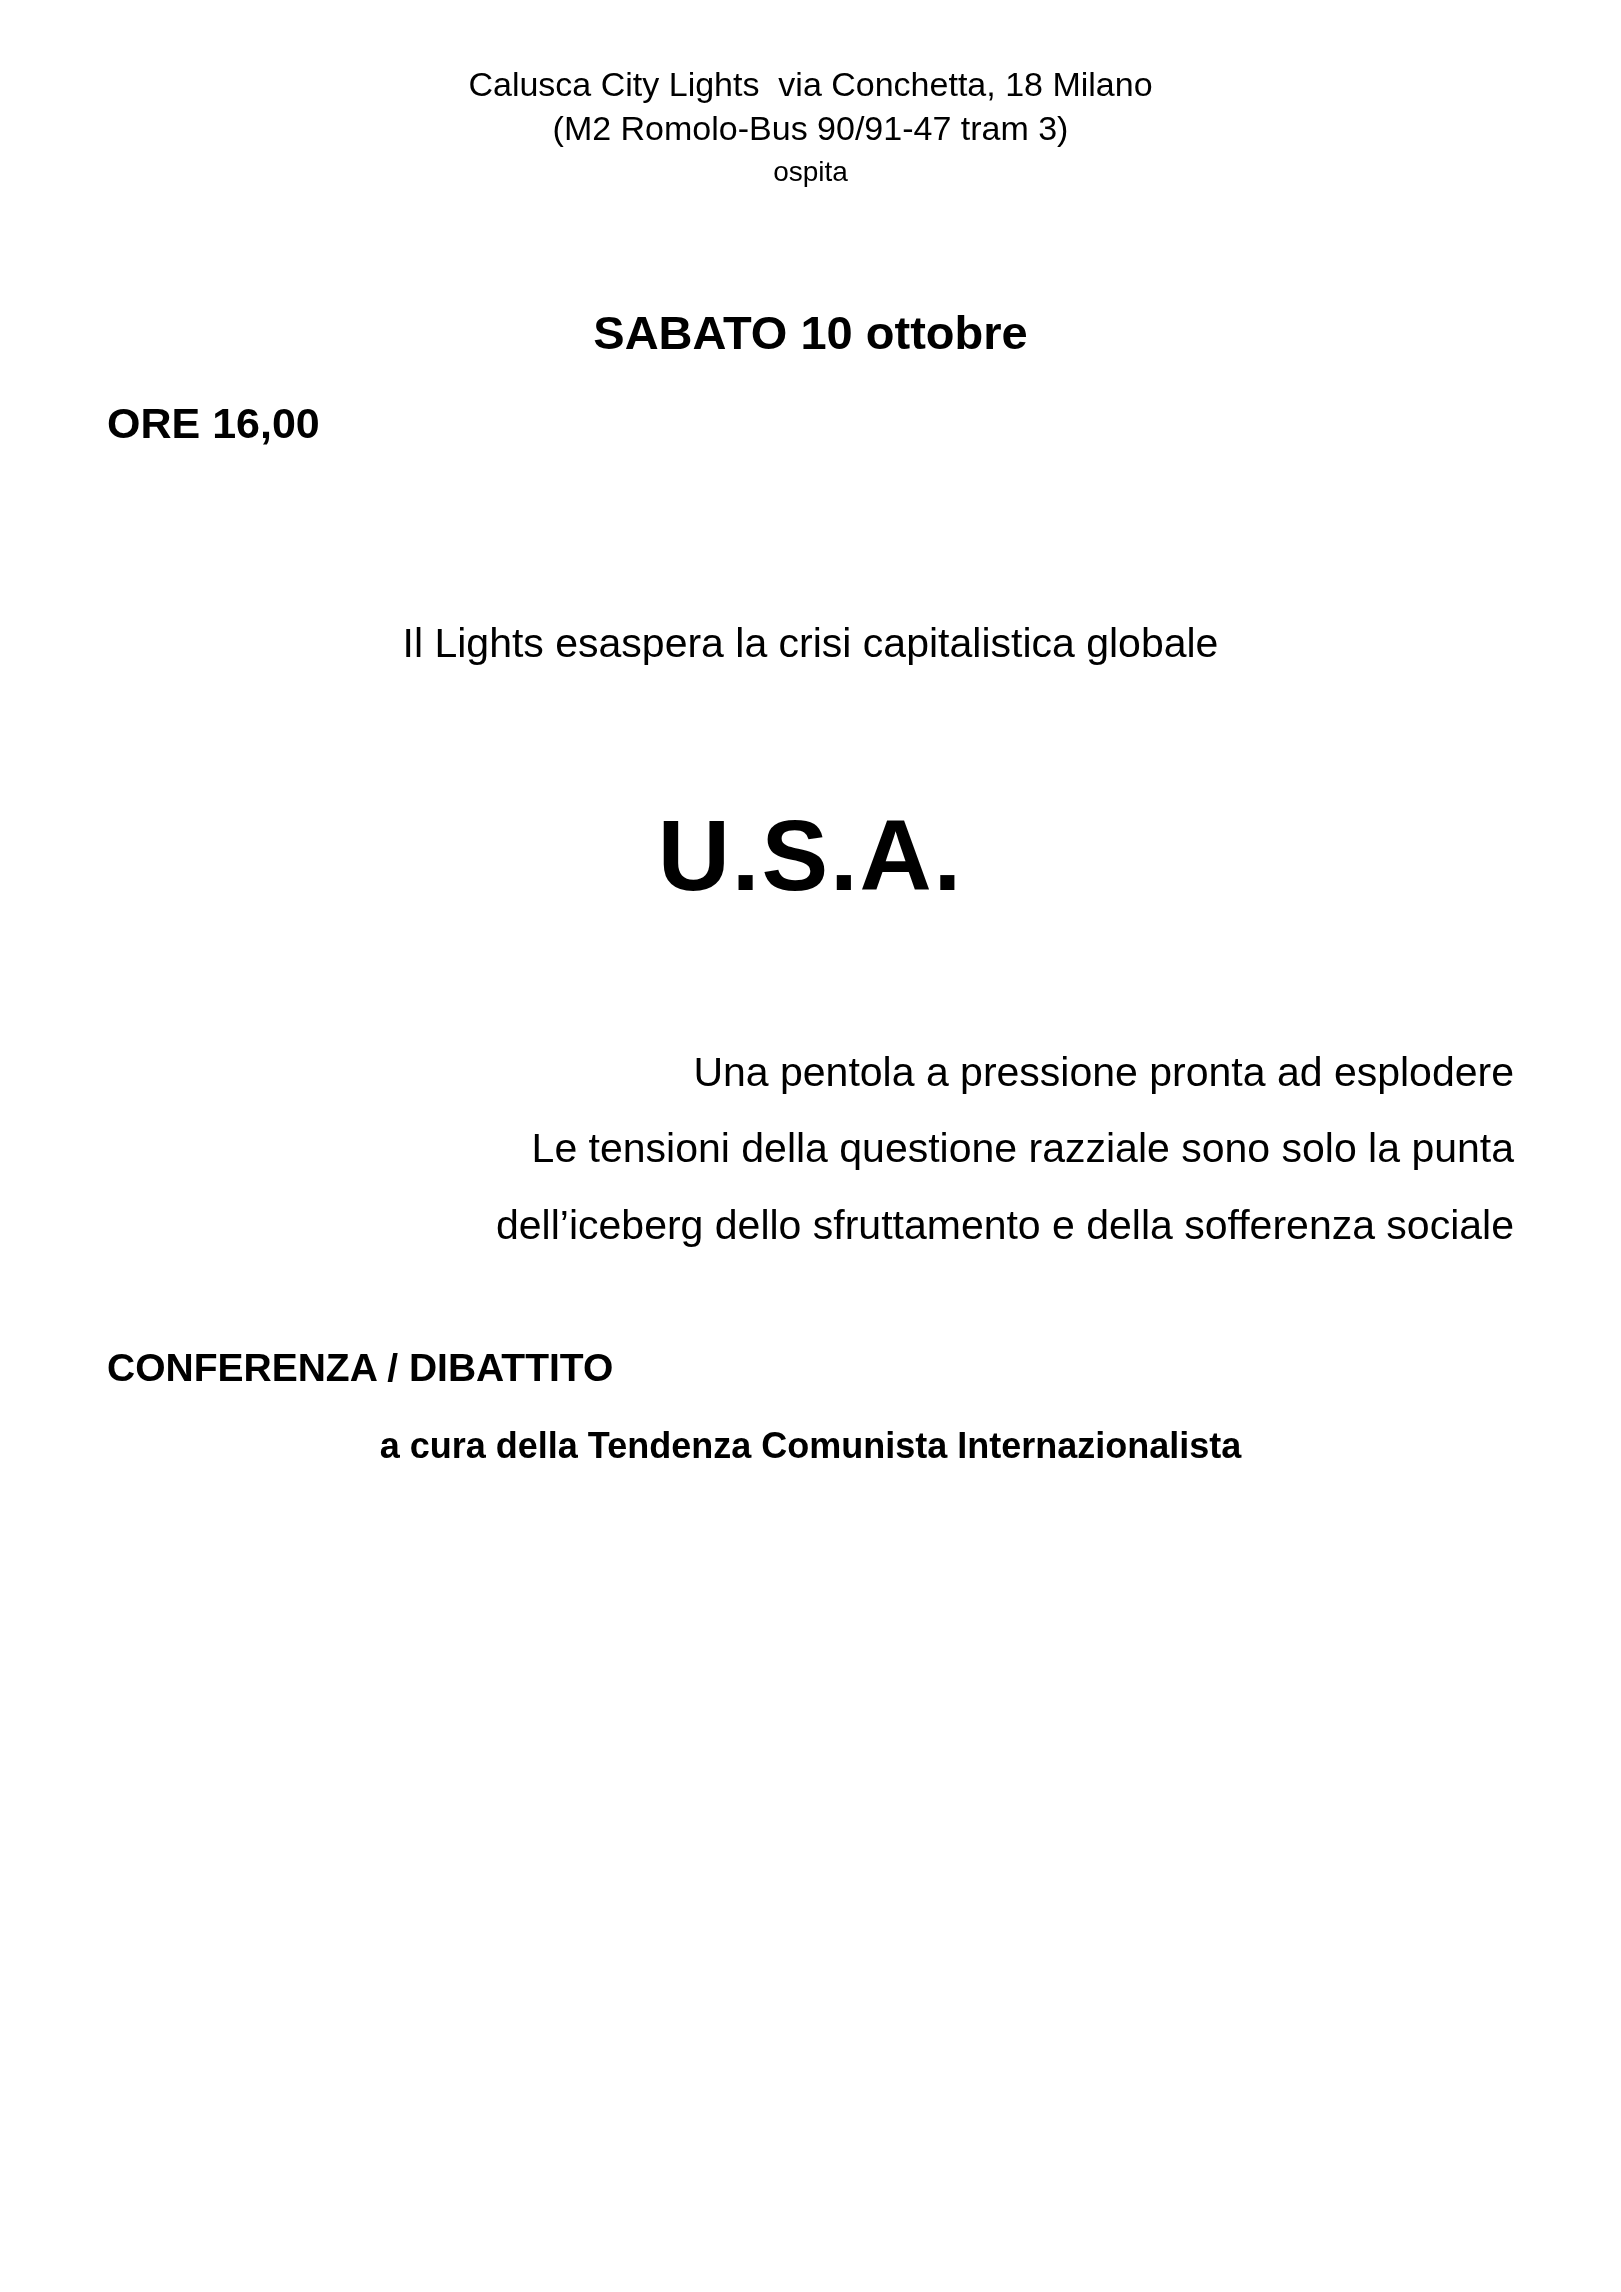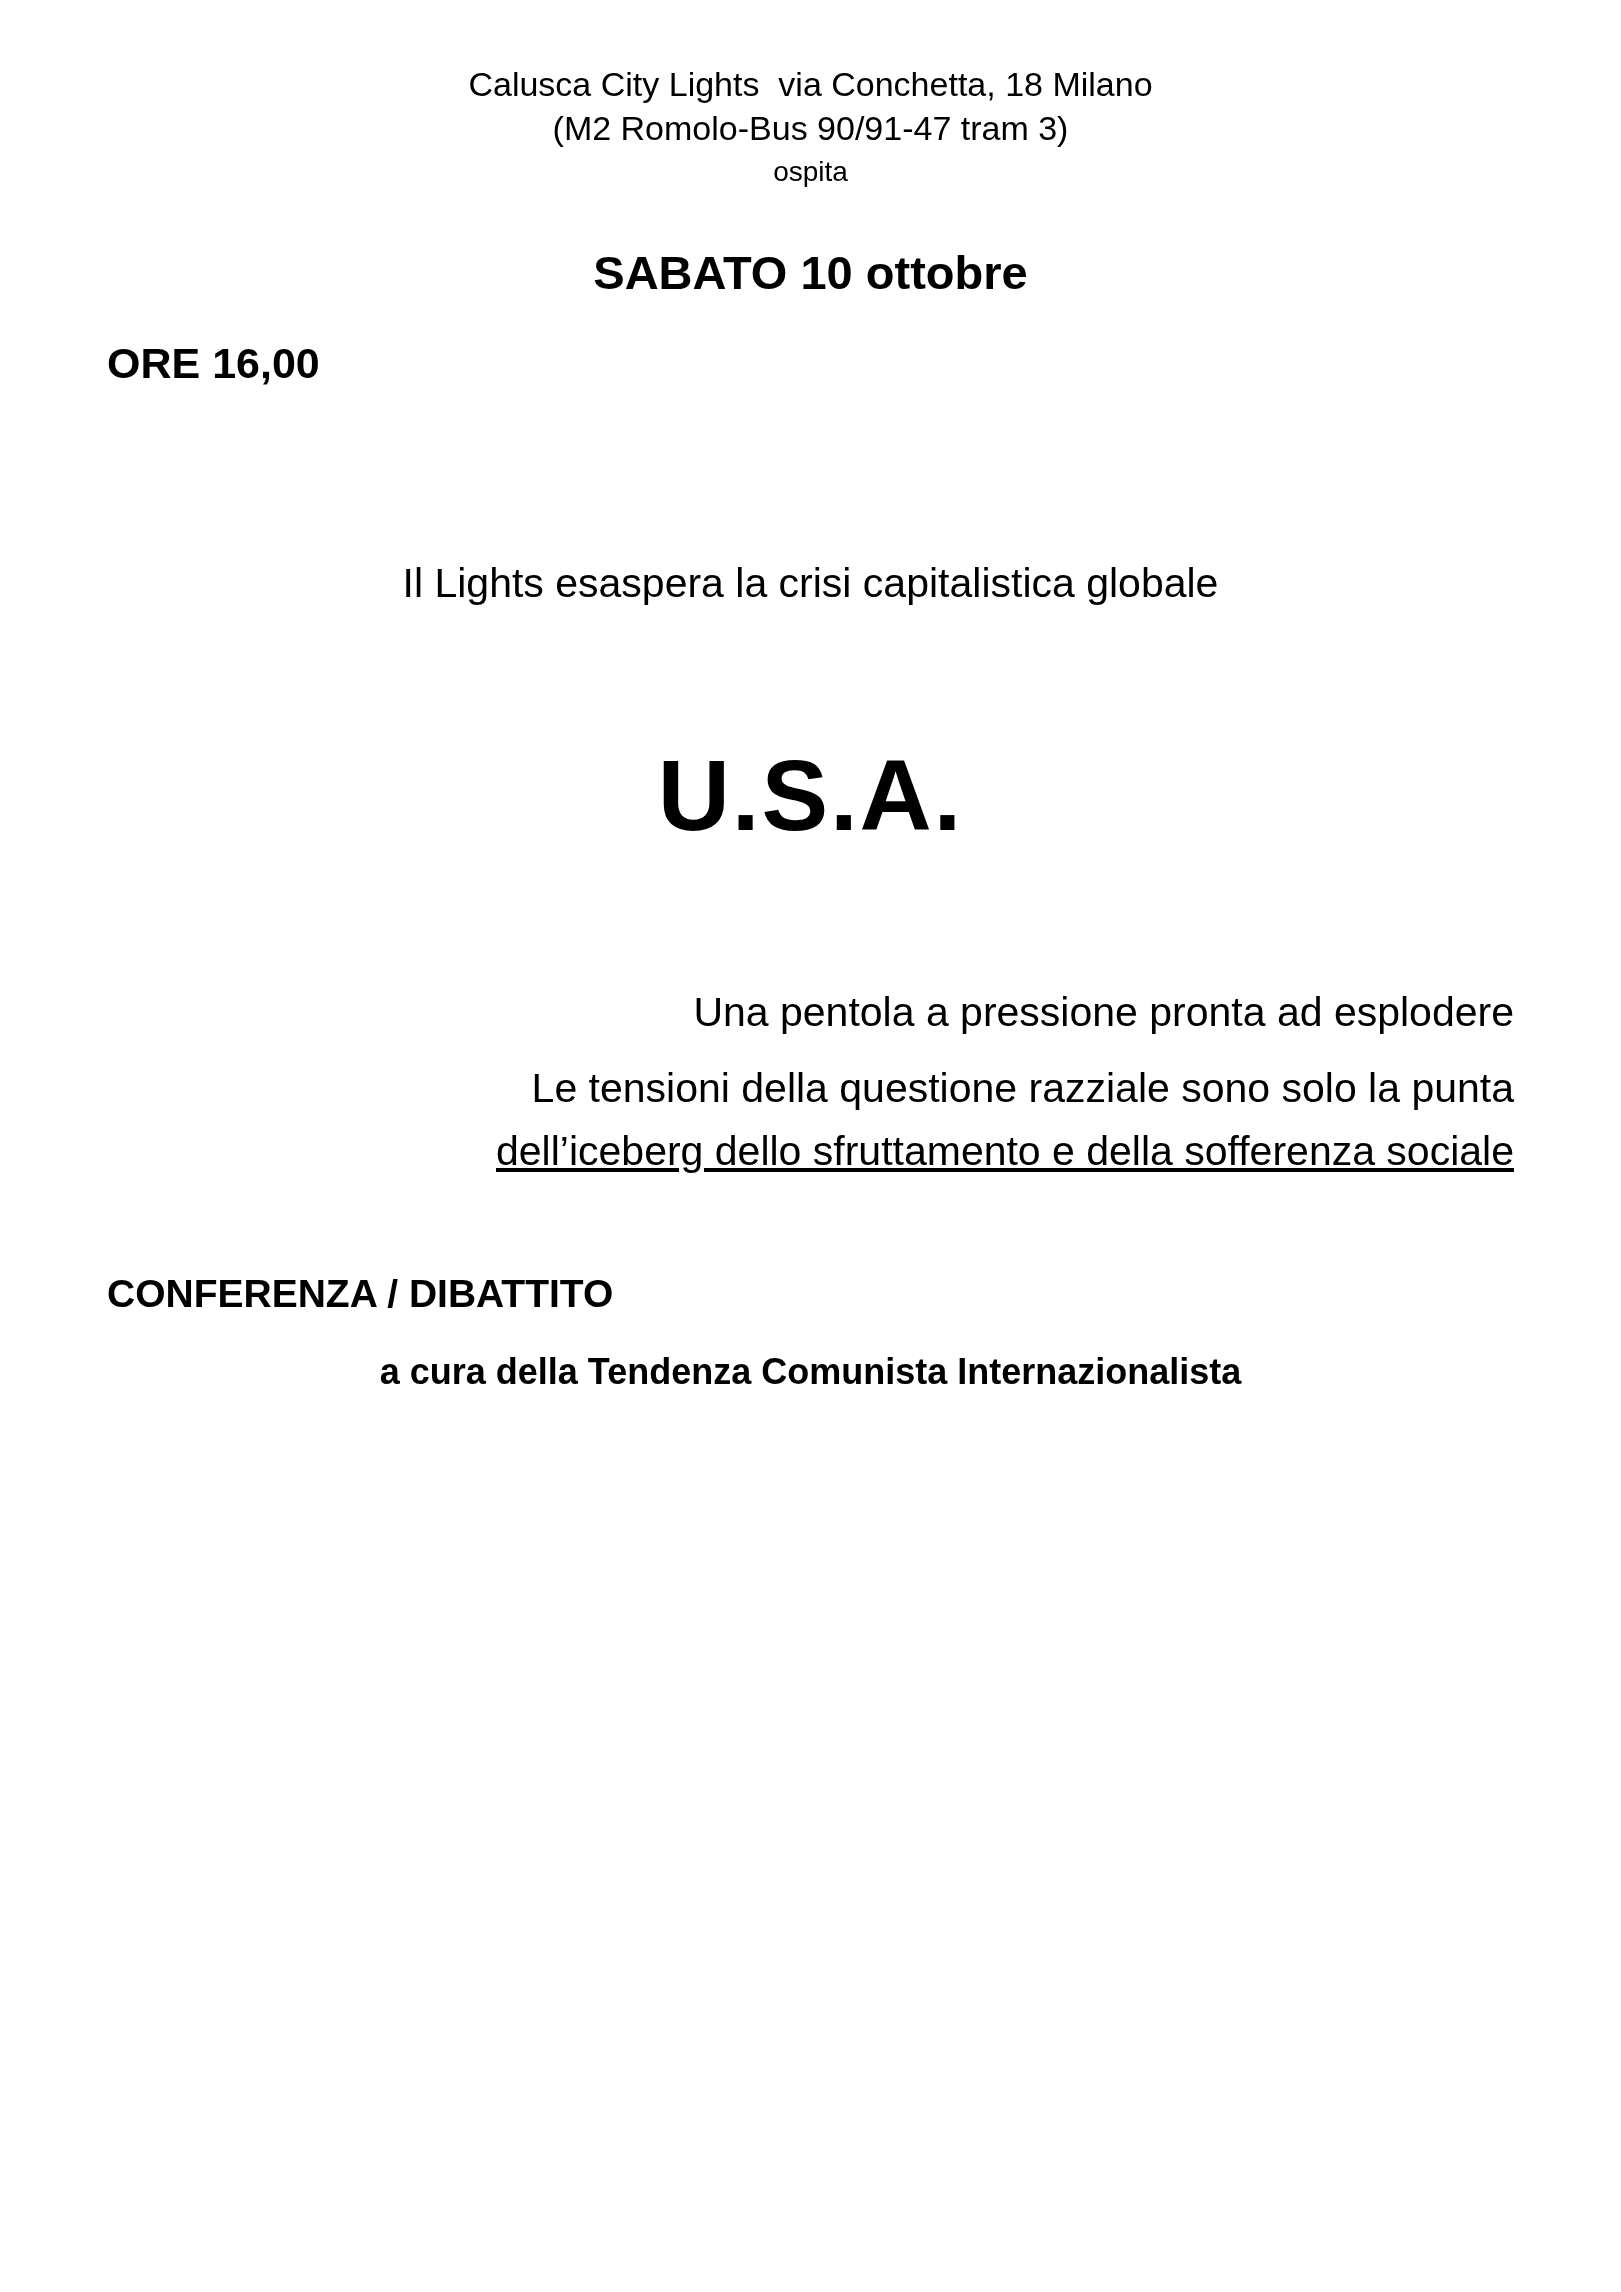--- a/index.html
+++ b/index.html
@@ -37,21 +37,21 @@
   .venue-ospita {
     font-size: 28px;
     line-height: 1.3;
     font-weight: 400;
     text-align: center;
     margin-top: 3.6px;
   }
 
   
   .date-block {
-    margin-top: 54px;
+    margin-top: 114px;
   }
   .date-line {
     font-size: 47px;
     font-weight: bold;
     text-align: center;
     line-height: 1.25;
   }
   .time-line {
     font-size: 43px;
     font-weight: bold;
@@ -83,22 +83,21 @@
   .body-block {
     margin-top: 134px;
   }
   .body-line {
     font-size: 41px;
     font-weight: 400;
     text-align: right;
     line-height: 1.38;
   }
   .body-line.tight {
-    margin-top: 6px;
-    text-decoration: underline;
+    margin-top: 20px;
   }
   .body-line.gap {
     margin-top: 19.7px;
   }
 
   
   .footer-block {
     margin-top: 90px;
   }
   .footer-title {

